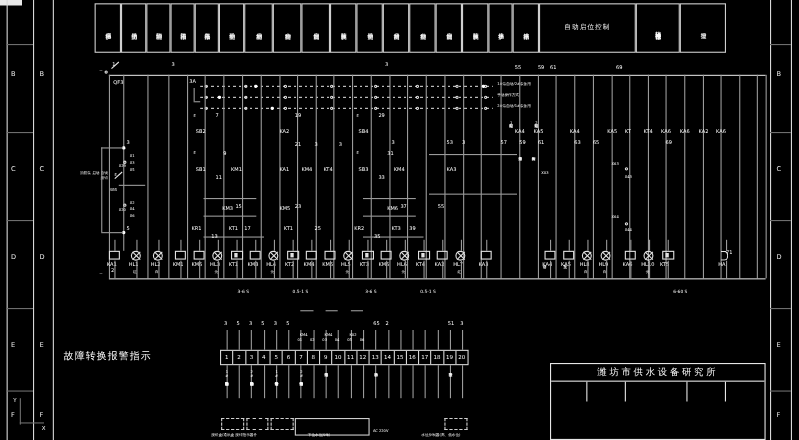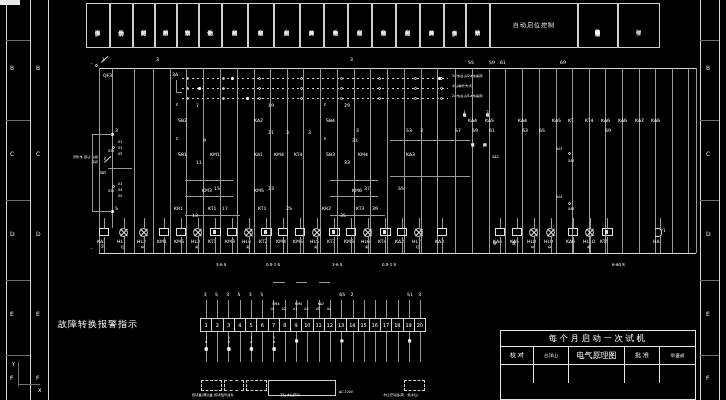--- a/index.html
+++ b/index.html
@@ -652,28 +652,21 @@
       <div class="sw" style="left:409.4px;top:381px;"></div>
       <div class="tx xs cjk" style="left:192px;top:394px;">按钮盒/通讯盒 按钮指示器件</div>
       <div class="frame" style="left:267.8px;top:380px;width:67.80000000000001px;height:16px;"></div>
       <div class="tx xs cjk" style="left:279.8px;top:394px;">下位水位控制</div>
       <div class="tx xs" style="left:338.99px;top:391px;">AC 220V</div>
       <div class="tx xs cjk" style="left:383.06px;top:394px;">水位控制器(高、低水位)</div>
     </div>
 
   <div id="title" style="left:500px;top:330px;width:196px;height:70px;">
     <div class="trow" style="height:16px;">
-      <div class="tc org" style="width:100%;">每个月启动一次试机</div>
-    </div>
-    <div class="trow" style="height:18px;">
-      <div class="tc" style="width:17%;">校 对</div>
-      <div class="tc" style="width:18%;font-size:4.6px;">台洋山</div>
-      <div class="tc" style="width:29%;font-size:8px;">电气原理图</div>
-      <div class="tc" style="width:18%;">批 准</div>
-      <div class="tc" style="width:18%;font-size:4.6px;">华盛成</div>
+      <div class="tc org" style="width:100%;">潍坊市供水设备研究所</div>
     </div>
     <div class="trow" style="height:18px;">
       <div class="tc" style="width:17%;"></div>
       <div class="tc" style="width:18%;"></div>
       <div class="tc" style="width:29%;"></div>
       <div class="tc" style="width:18%;"></div>
       <div class="tc" style="width:18%;"></div>
     </div>
   </div>
 

